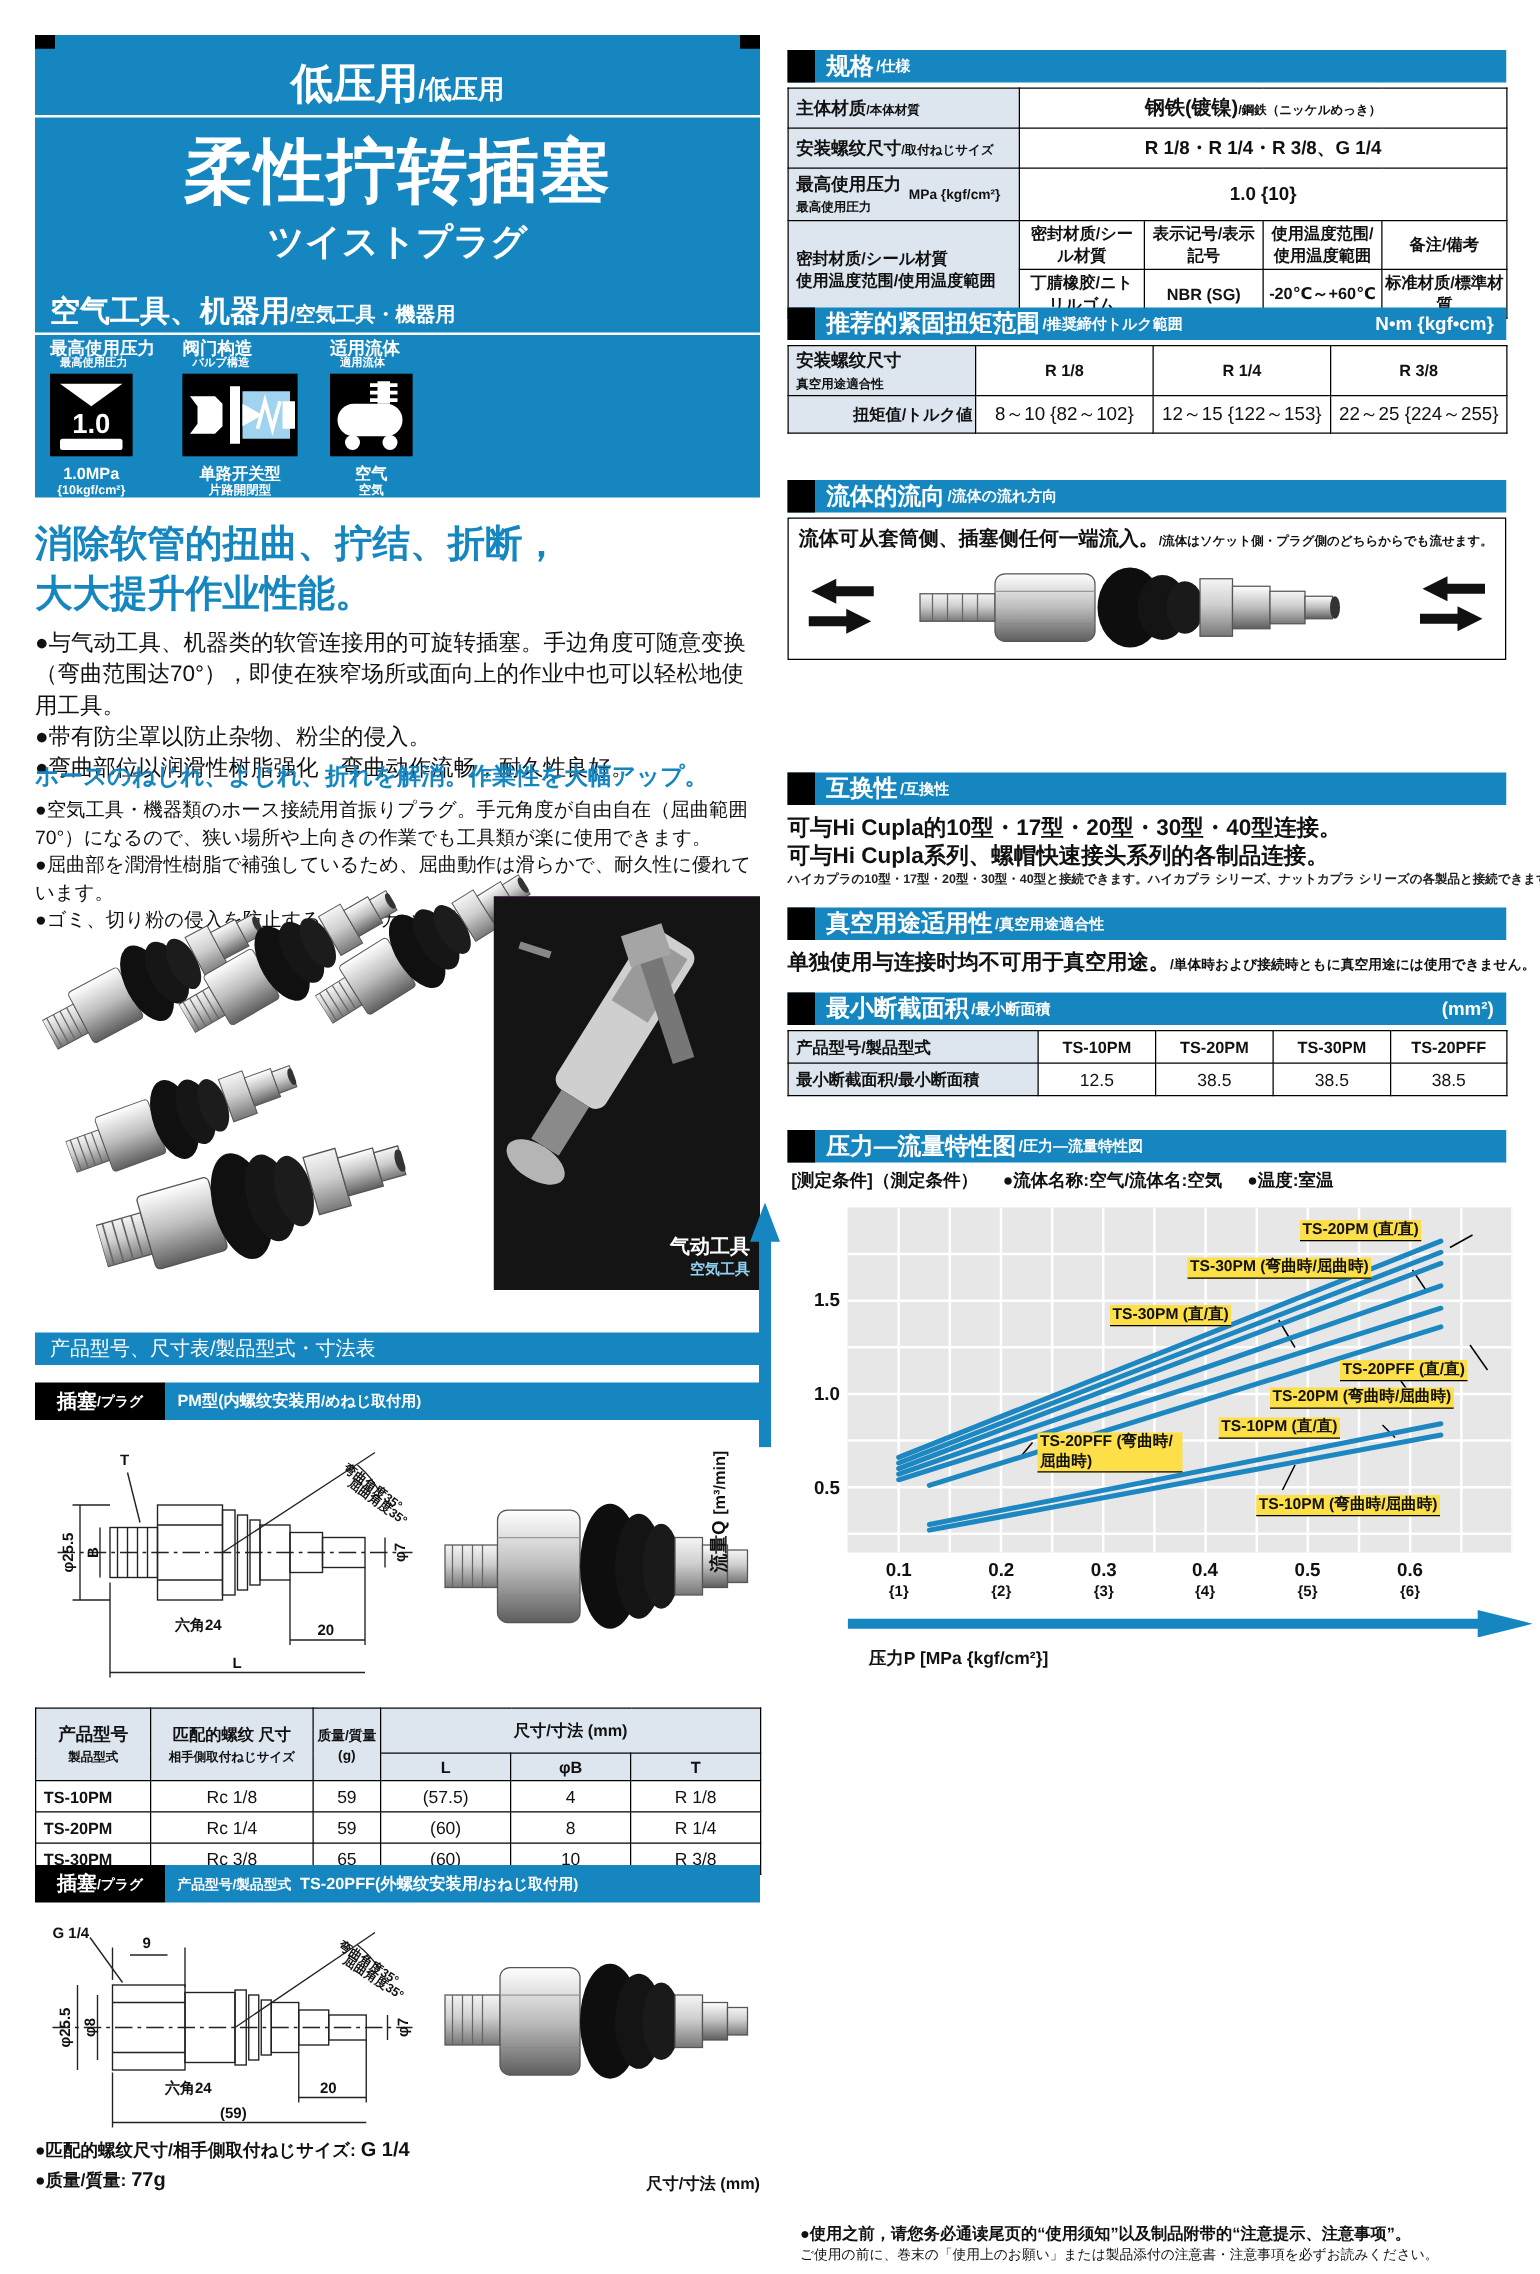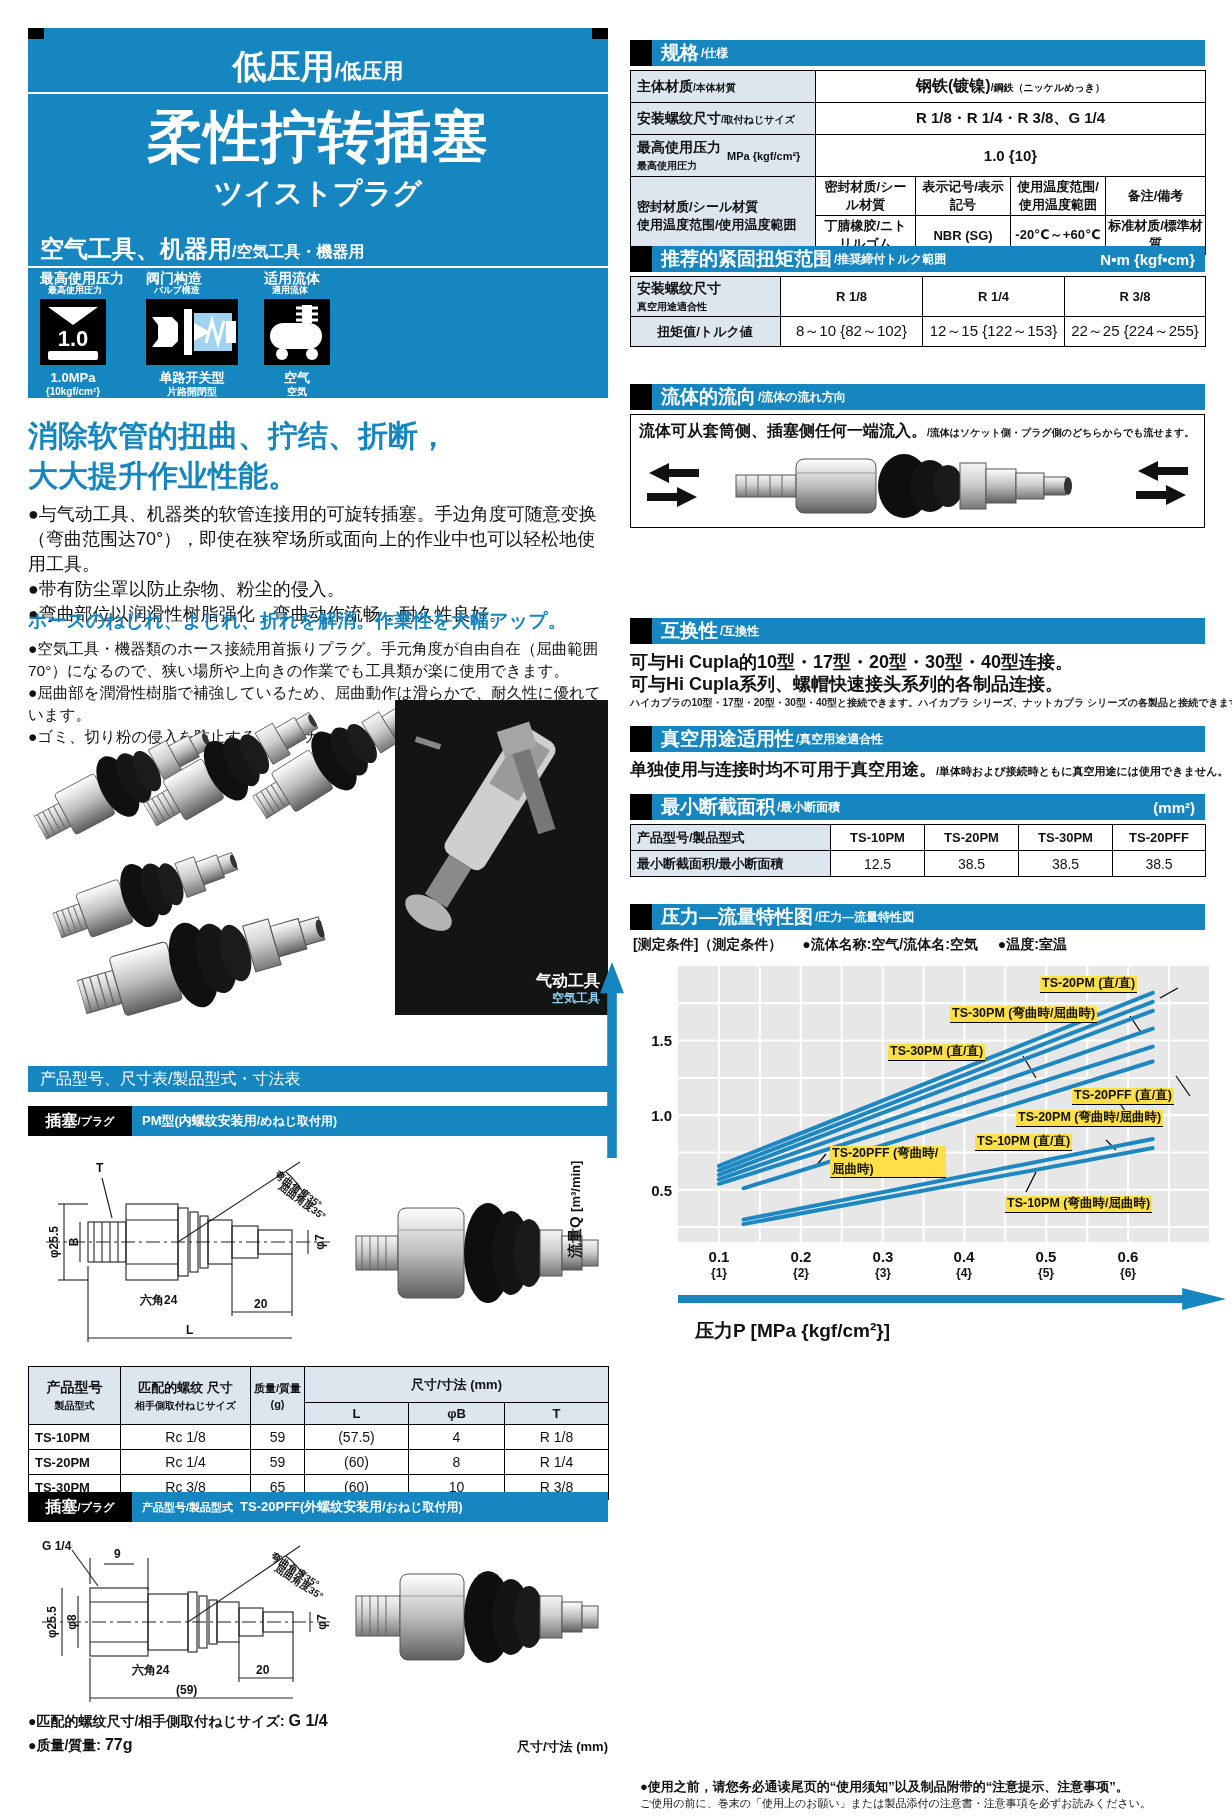--- a/index.html
+++ b/index.html
@@ -27,21 +27,21 @@
   .icon-cap .sub{display:block;font-size:10px;}
   
   .cn-head{position:absolute;left:28px;top:416px;color:#1586bf;font-size:30px;font-weight:bold;line-height:1.32;}
   .bullets{position:absolute;left:28px;width:582px;}
   .bullets div{margin:0;}
   .cnb{font-size:18px;line-height:25px;}
   .jp-head{position:absolute;left:28px;top:608px;color:#1586bf;font-size:19px;font-weight:bold;white-space:nowrap;}
   .jpb{font-size:15.5px;line-height:22px;}
   
   .plug{position:absolute;}
-  .blackphoto{position:absolute;left:395px;top:700px;width:213px;height:315px;background:#701a75;overflow:hidden;}
+  .blackphoto{position:absolute;left:395px;top:717px;width:213px;height:315px;background:#701a75;overflow:hidden;}
   .bp-cap{position:absolute;right:8px;bottom:10px;text-align:right;font-weight:bold;line-height:1.2;}
   .bp-cap .cn{color:#fff;font-size:16px;display:block;}
   .bp-cap .jp2{color:#8fd0f0;font-size:12px;display:block;}
   
   .banner{position:absolute;height:26px;background:#1586bf;color:#fff;display:flex;align-items:center;}
   .banner .sq{width:22px;height:26px;background:#000;flex:0 0 22px;margin-right:9px;}
   .banner .big{font-size:19px;font-weight:bold;white-space:nowrap;}
   .banner .bjp{font-size:12px;font-weight:bold;margin-left:2px;white-space:nowrap;}
   .banner .unit{margin-left:auto;padding-right:10px;font-size:15px;font-weight:bold;}
   .lbanner{position:absolute;height:26px;background:#1586bf;color:#fff;display:flex;align-items:center;padding-left:12px;box-sizing:border-box;}
@@ -83,21 +83,21 @@
   .ytick{position:absolute;width:34px;text-align:right;font-size:15px;font-weight:bold;}
   .slabel{position:absolute;font-size:12.5px;font-weight:bold;background:#fde047;border-bottom:1.5px solid #000;padding:0 2px;white-space:nowrap;line-height:1.25;}
   .slabel.wrap{white-space:normal;width:112px;text-align:left;}
   .yarrow{position:absolute;left:600px;top:962px;width:24px;height:196px;background:#1586bf;
     clip-path:polygon(50% 0,100% 16%,70% 16%,70% 100%,30% 100%,30% 16%,0 16%);}
   .xarrow{position:absolute;left:678px;top:1288px;width:548px;height:22px;background:#1586bf;
     clip-path:polygon(0 32%,92% 32%,92% 0,100% 50%,92% 100%,92% 68%,0 68%);}
   .ylab{position:absolute;left:566px;top:1258px;transform:rotate(-90deg);transform-origin:0 0;white-space:nowrap;}
   .ylab .a{font-size:15px;font-weight:bold;}
   .ylab .b{font-size:13px;font-weight:bold;}
-  .xlab{position:absolute;left:695px;top:1318px;font-size:19px;font-weight:bold;}
+  .xlab{position:absolute;left:695px;top:1318px;font-size:14px;font-weight:bold;}
   .grid{stroke:#fff;stroke-width:2;}
   .sline{fill:none;stroke:#1d87c1;stroke-width:4;stroke-linecap:round;}
   .leader{stroke:#000;stroke-width:1.2;}
   
   .tdraw{position:absolute;}
   .dtext{font-size:12px;font-weight:bold;fill:#111;}
   .dsmall{font-size:10px;font-weight:bold;fill:#111;}
   .dline{stroke:#222;stroke-width:1.1;fill:none;}
   .notes{position:absolute;font-weight:bold;}
   .footer{position:absolute;left:640px;width:592px;}
@@ -517,21 +517,21 @@
         <col style="width:141px">
       </colgroup>
     <tbody>
         <tr style="height:40px">
       <td class="lblcell" style="text-align:left;padding-left:6px"><span class="lbl-main">安装螺纹尺寸</span><br><span class="lbl-jp">真空用途適合性</span></td>
       <td class="b15">R 1/8</td>
       <td class="b15">R 1/4</td>
       <td class="b15">R 3/8</td>
     </tr>
     <tr style="height:30px">
-      <td class="lblcell b13" style="text-align:center;padding-left:1px">扭矩值/トルク値</td>
+      <td class="lblcell b13" style="text-align:right;padding-left:1px">扭矩值/トルク値</td>
       <td style="font-size:15px">8～10 {82～102}</td>
       <td style="font-size:15px">12～15 {122～153}</td>
       <td style="font-size:15px">22～25 {224～255}</td>
     </tr>
   </tbody>
     </table>
 
   <div class="banner" style="left:630px;top:384px;width:575px">
     <span class="sq"></span>
     <span class="big">流体的流向</span>

